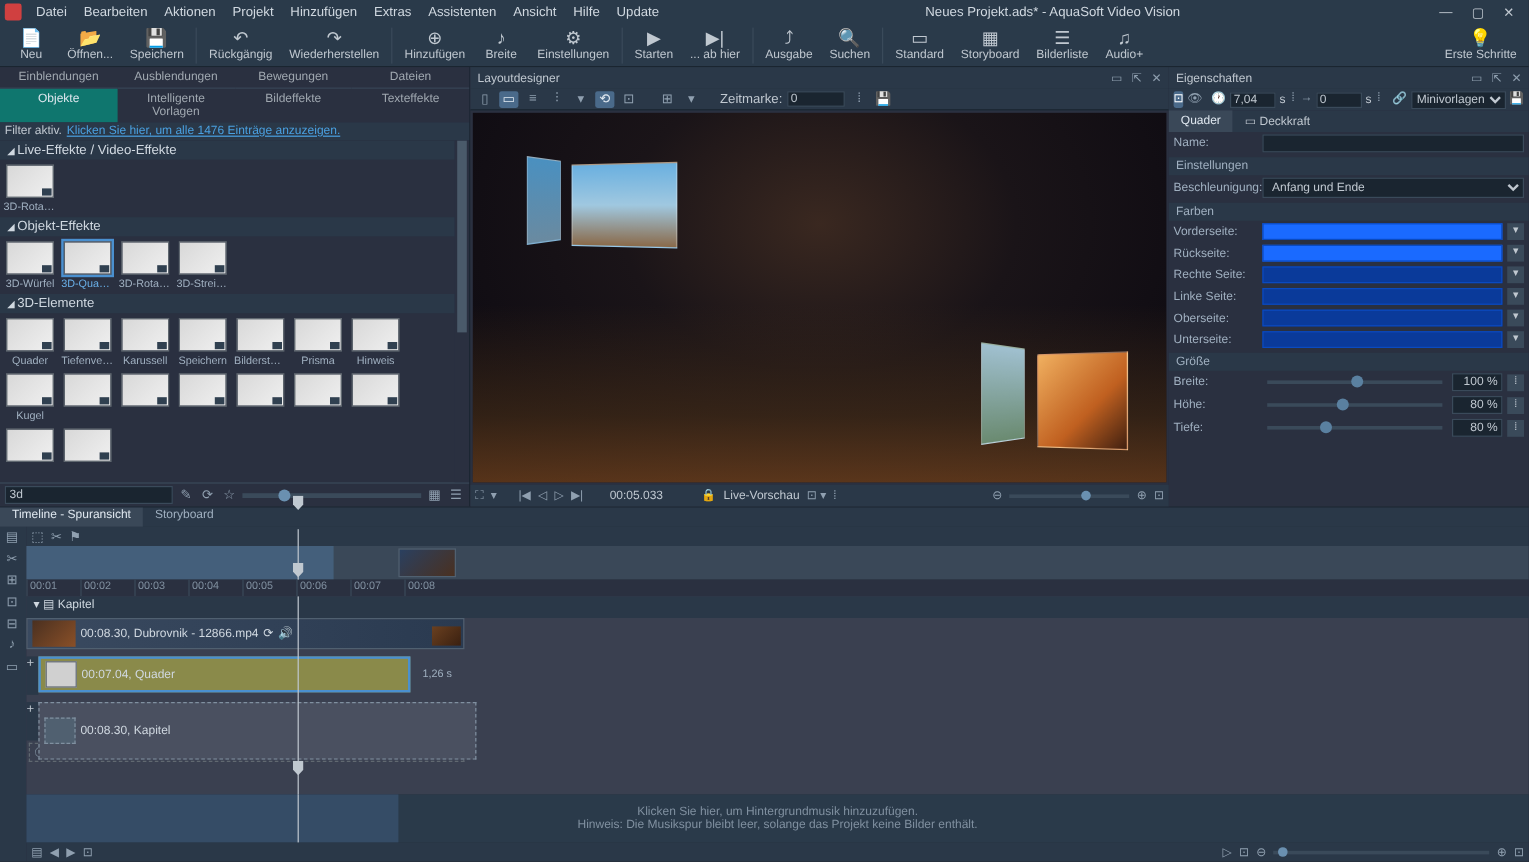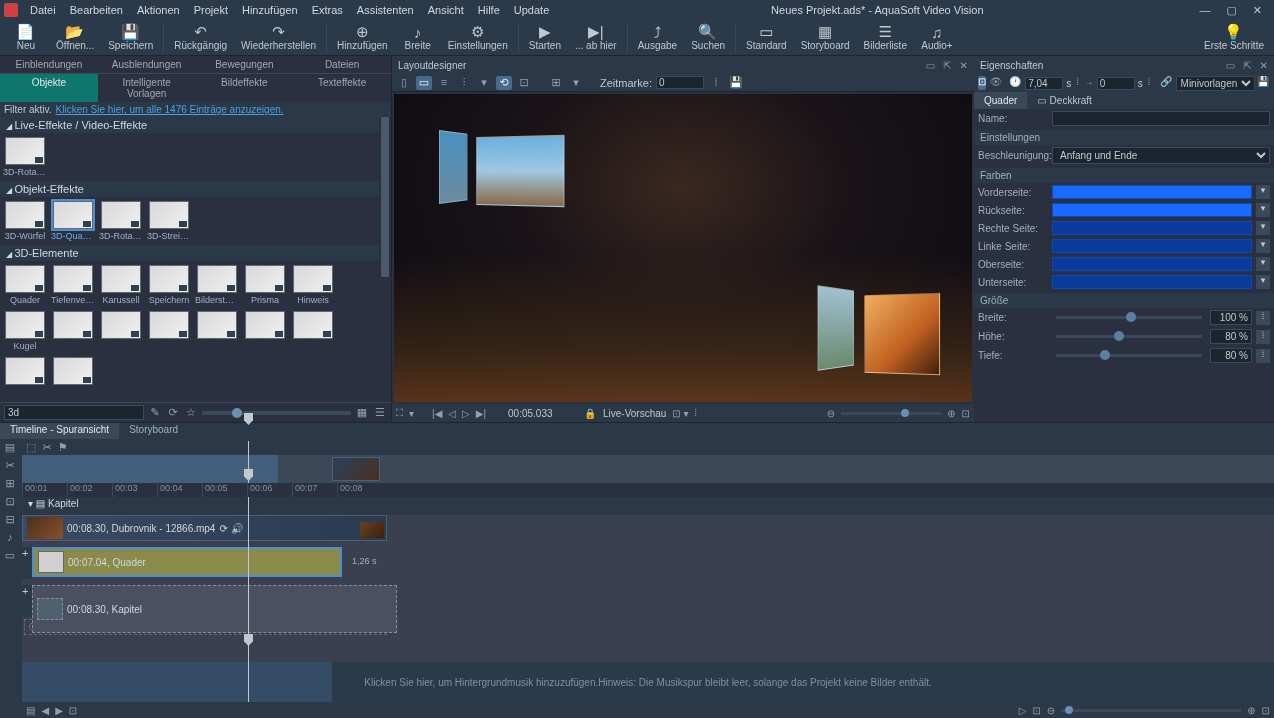--- a/index.html
+++ b/index.html
@@ -109,21 +109,21 @@
 .clip.vid { left:0; width:365px; background:linear-gradient(90deg,#3a4a60,#2a3a50); }
 .clip.vid .thm { width:36px; height:22px; background:linear-gradient(135deg,#4a3020,#8a5028); margin-right:4px; }
 .clip.quader { left:0; width:310px; background:#8a8a4a; border:2px solid #4a90d0; height:30px; }
 .clip.quader .ic3 { width:26px; height:22px; background:#d0d0d0; margin-right:4px; border:1px solid #606870; }
 .clip.chapter2 { left:0; width:365px; background:#4a5060; border:1px dashed #8090a0; height:48px; }
 .clip.chapter2 .ic3 { width:26px; height:22px; background:#506070; margin-right:4px; border:1px dashed #8090a0; }
 .emptytrack { height:16px; border:1px dashed #606870; font-size:9px; color:#8090a0; padding:1px 4px; margin:2px; width:363px; }
 .trackrow { position:relative; height:32px; }
 .trackrow .handle { position:absolute; left:0; top:0; width:10px; height:100%; background:#2a3848; cursor:pointer; }
 .durlabel { position:absolute; font-size:9px; color:#a0b0c0; }
-.musicrow { height:40px; background:#2a3a4a; display:flex; align-items:center; justify-content:center; font-size:10px; color:#8090a0; position:relative; }
+.musicrow { height:40px; background:#2a3a4a; display:flex; align-items:center; justify-content:center; font-size:10px; color:#8090a0; position:relative; flex-direction:column; }
 .musicrow .range { position:absolute; left:0; width:310px; height:100%; background:rgba(80,120,170,0.3); }
 .botbar { height:16px; background:#2a3848; display:flex; align-items:center; padding:0 4px; gap:6px; font-size:10px; }
 .botbar .nav { cursor:pointer; color:#90a0b0; }
 .botbar .zsld { width:180px; height:3px; background:#3a4a5a; position:relative; }
 .botbar .zsld .th { position:absolute; top:-3px; left:2%; width:8px; height:8px; background:#6a90b0; border-radius:50%; }
 .leftscroll { display:flex; flex:1; overflow:hidden; }
 .leftcontent { flex:1; overflow:hidden; }
 </style>
 </head>
 <body>

